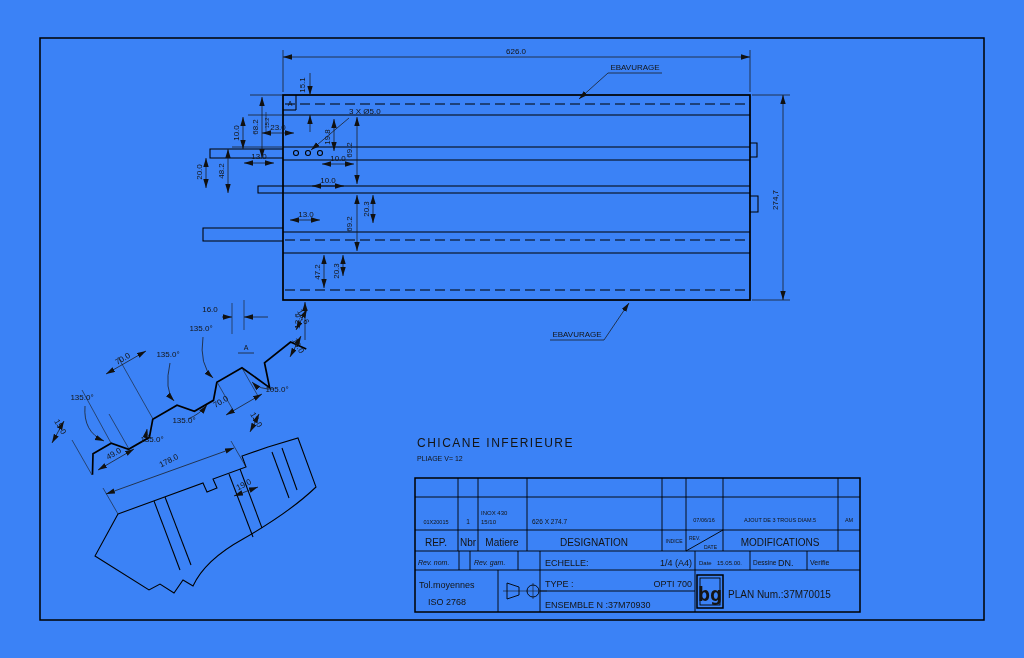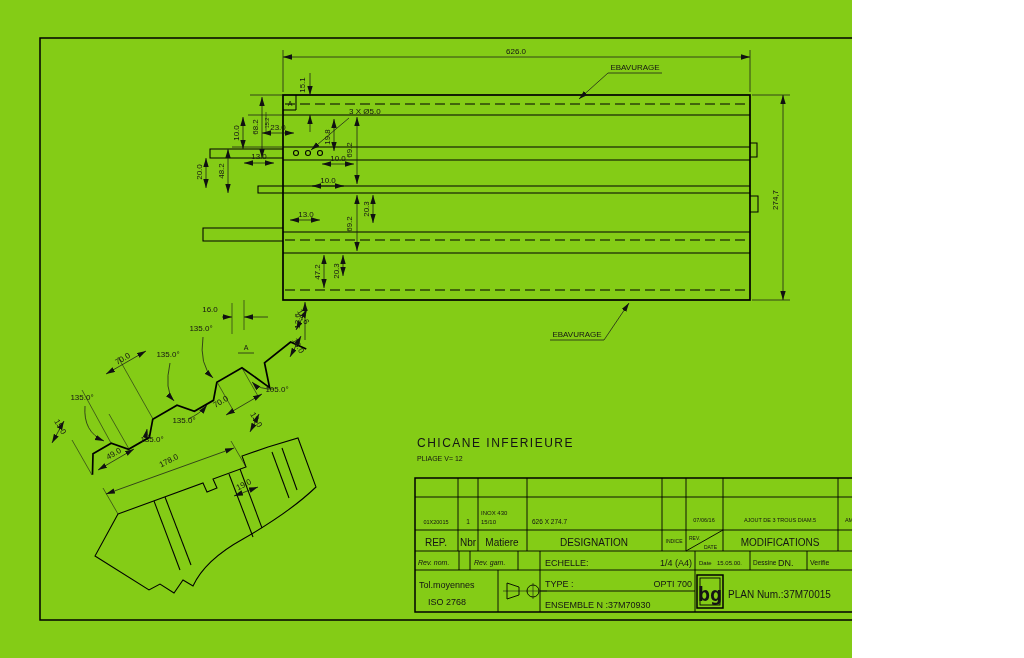--- a/index.html
+++ b/index.html
@@ -1,16 +1,16 @@
 <!DOCTYPE html>
 <html><head>
 <meta charset="utf-8">
 <style>
   html,body{margin:0;padding:0;background:#fff;}
-  .canvas{position:relative;width:852px;height:658px;background:#84cc16;overflow:hidden;}
+  .canvas{position:relative;width:1024px;height:658px;background:#3b82f6;overflow:hidden;}
   svg text{font-family:"Liberation Sans",sans-serif;fill:#141414;}
   .t5{font-size:5px}.t55{font-size:5.5px}.t6{font-size:6px}.t65{font-size:6.5px}
   .t7{font-size:7px}.t8{font-size:8px}.t9{font-size:9px}.t10{font-size:10px}
   .t12{font-size:12px}
   .mid{text-anchor:middle}.end{text-anchor:end}
   .ital{font-style:italic}
   .sp{letter-spacing:1.5px}
   .dim{stroke:#1a1a1a;stroke-width:0.75;fill:none}
   .thin{stroke:#1a1a1a;stroke-width:0.6;fill:none}
   .part{stroke:#000;stroke-width:1.7;fill:none}

